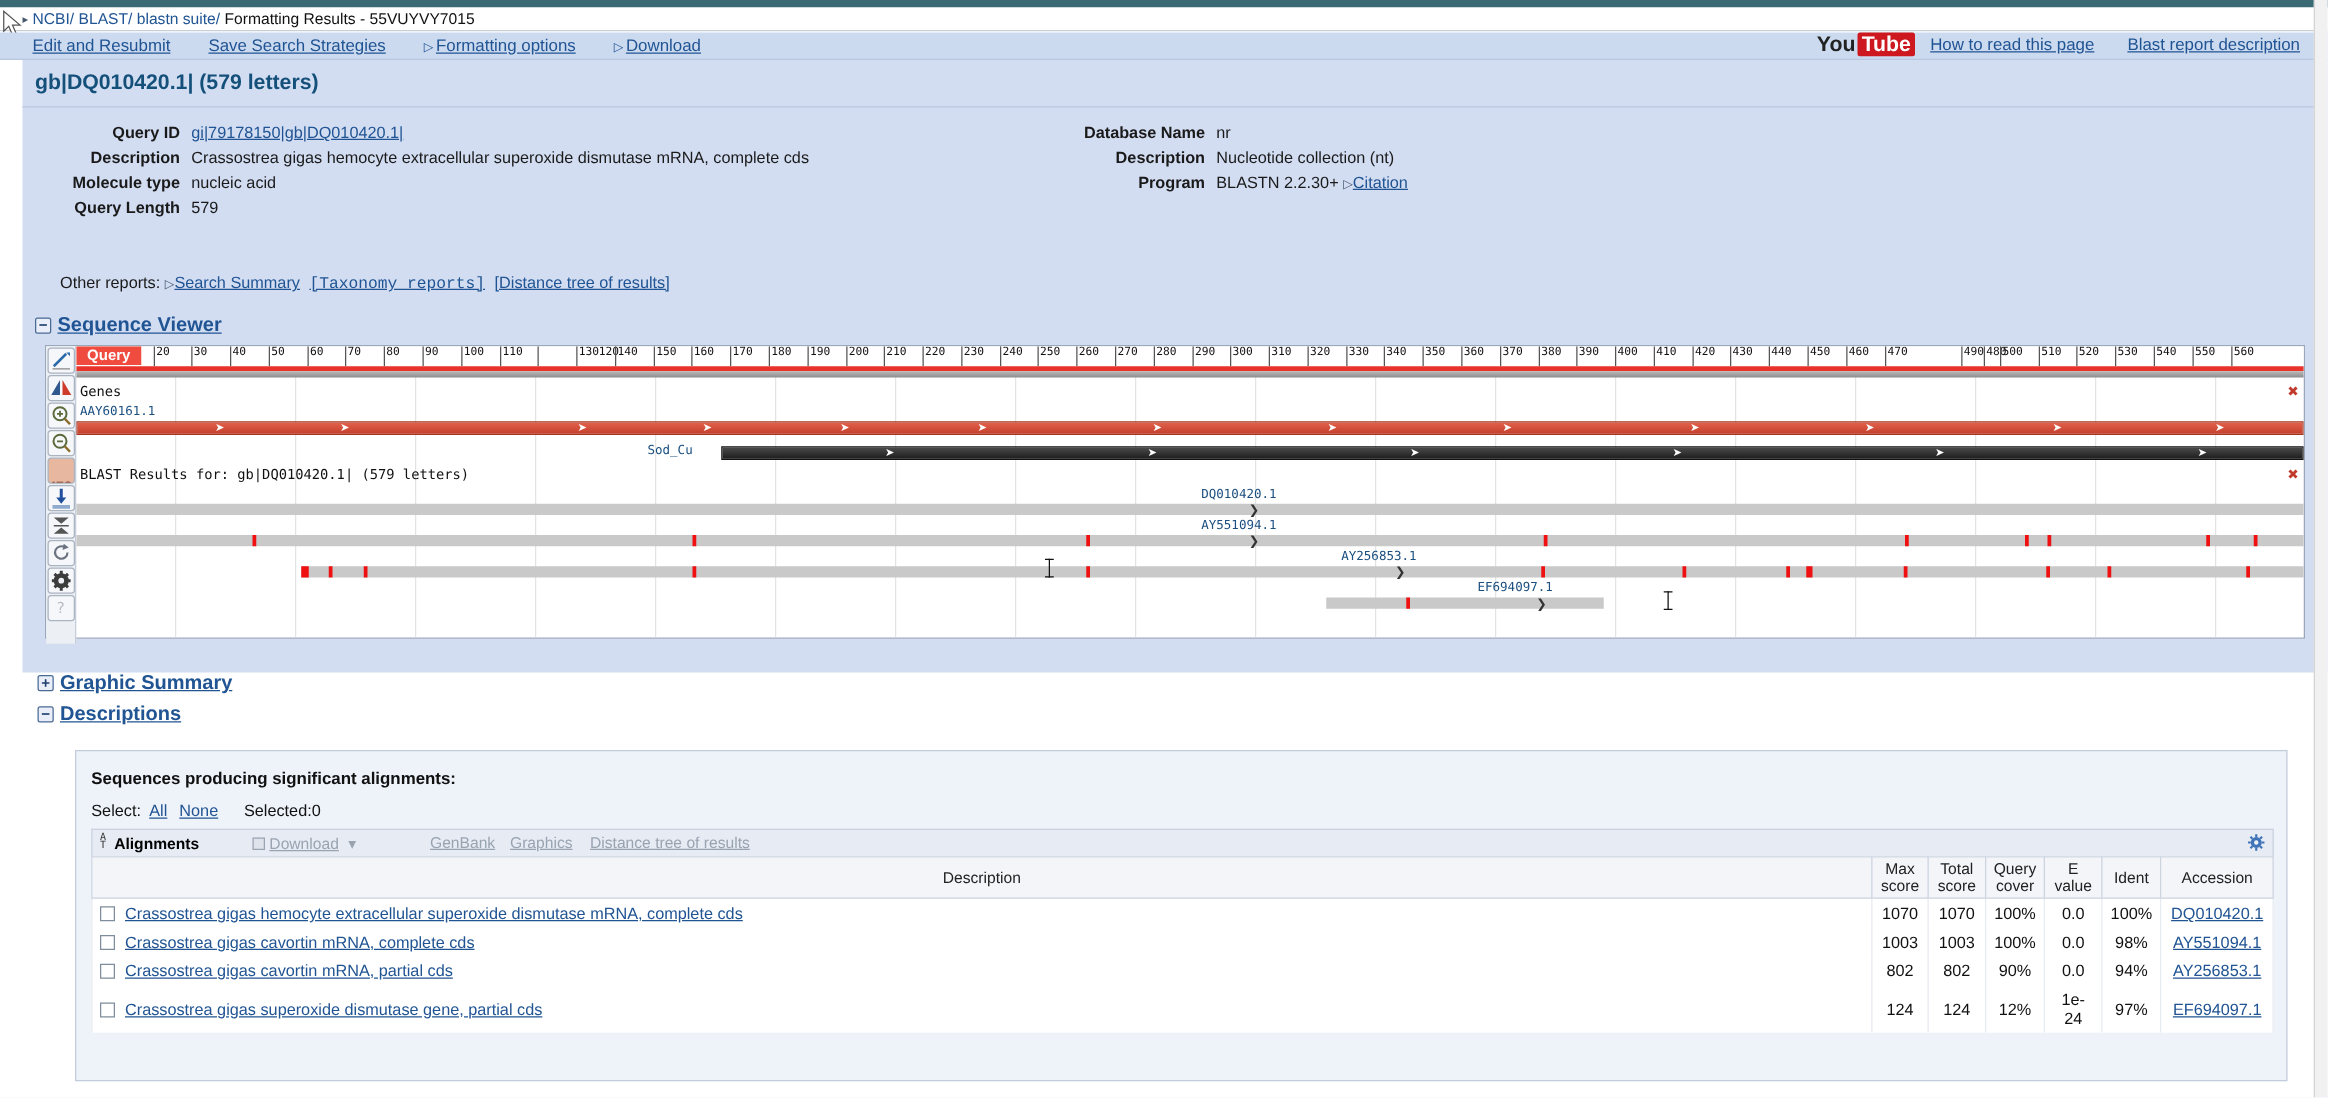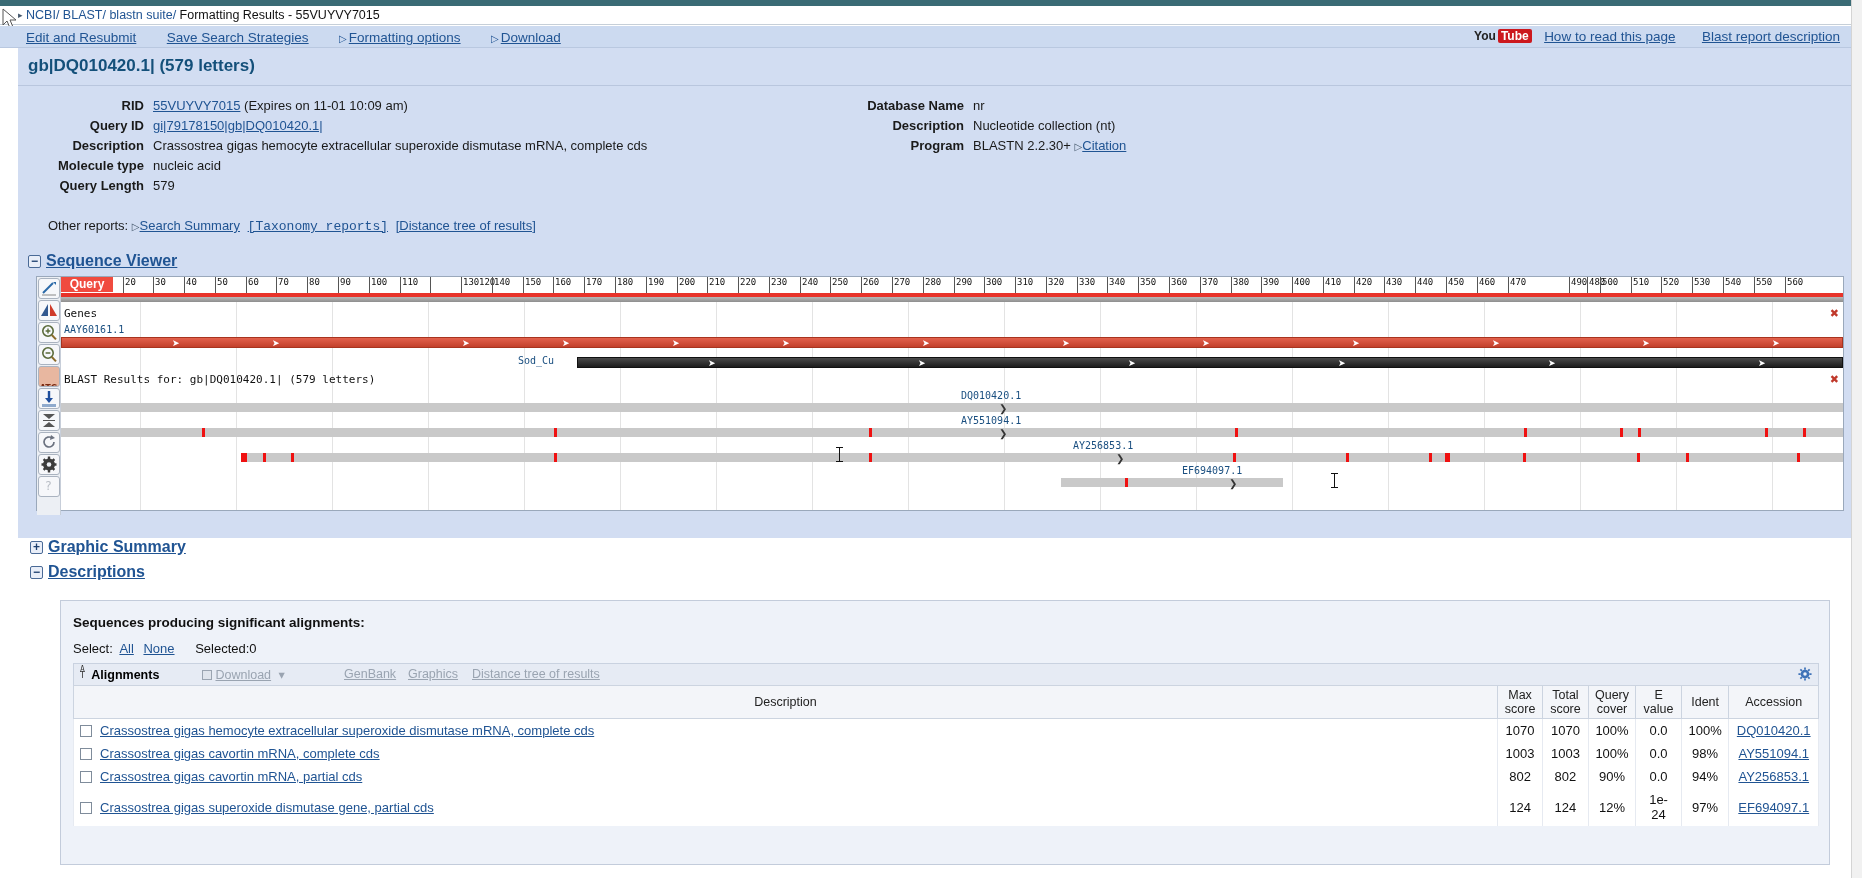--- a/index.html
+++ b/index.html
@@ -44,21 +44,21 @@
   .navlink {
     font-size:13.5px; color:#205493; text-decoration:underline;
     margin-right:26px; cursor:pointer;
   }
   .navlink .tri { text-decoration:none; display:inline-block; margin-right:2px; font-size:10px;}
   .navband .rightlinks {
     position:absolute; right:0px; top:1px; white-space:nowrap;
   }
   .yt-logo {
     display:inline-block; vertical-align:middle; margin-right:8px;
-    font-size:12px; font-weight:bold; color:#222; line-height:13px;
+    font-size:17px; font-weight:bold; color:#222; line-height:13px;
   }
   .yt-logo .tube {
     background:#cc181e; color:#fff; padding:0px 3px; border-radius:2px;
     margin-left:2px; font-weight:bold;
   }
   .rightlinks .navlink { margin-right:22px; }
 
   
   .report {
     position:absolute; left:18px; top:48px; width:1844px; height:490px;
@@ -277,24 +277,20 @@
       <span class="navlink">How to read this page</span>
       <span class="navlink">Blast report description</span>
     </div>
   </div>
 
   <div class="report">
     <div class="report-title">gb|DQ010420.1| (579 letters)</div>
     <div class="report-sep"></div>
 
     <div class="info-left">
-      <div class="inforow">
-        <div class="lbl">RID</div>
-        <div class="val"><span class="alink">55VUYVY7015</span><span> (Expires on 11-01 10:09 am)</span></div>
-      </div>
       <div class="inforow">
         <div class="lbl">Query ID</div>
         <div class="val"><span class="alink">gi|79178150|gb|DQ010420.1|</span></div>
       </div>
       <div class="inforow">
         <div class="lbl">Description</div>
         <div class="val">Crassostrea gigas hemocyte extracellular superoxide dismutase mRNA, complete cds</div>
       </div>
       <div class="inforow">
         <div class="lbl">Molecule type</div>

